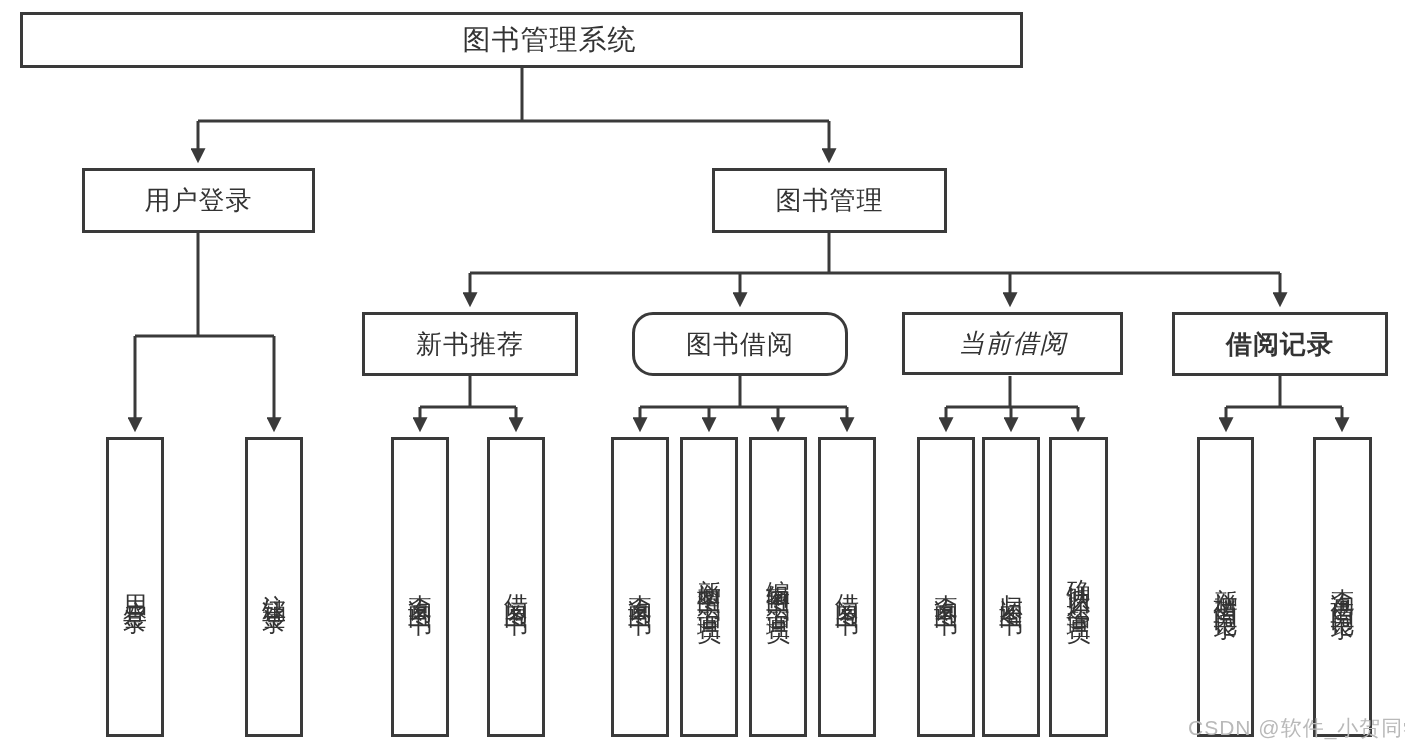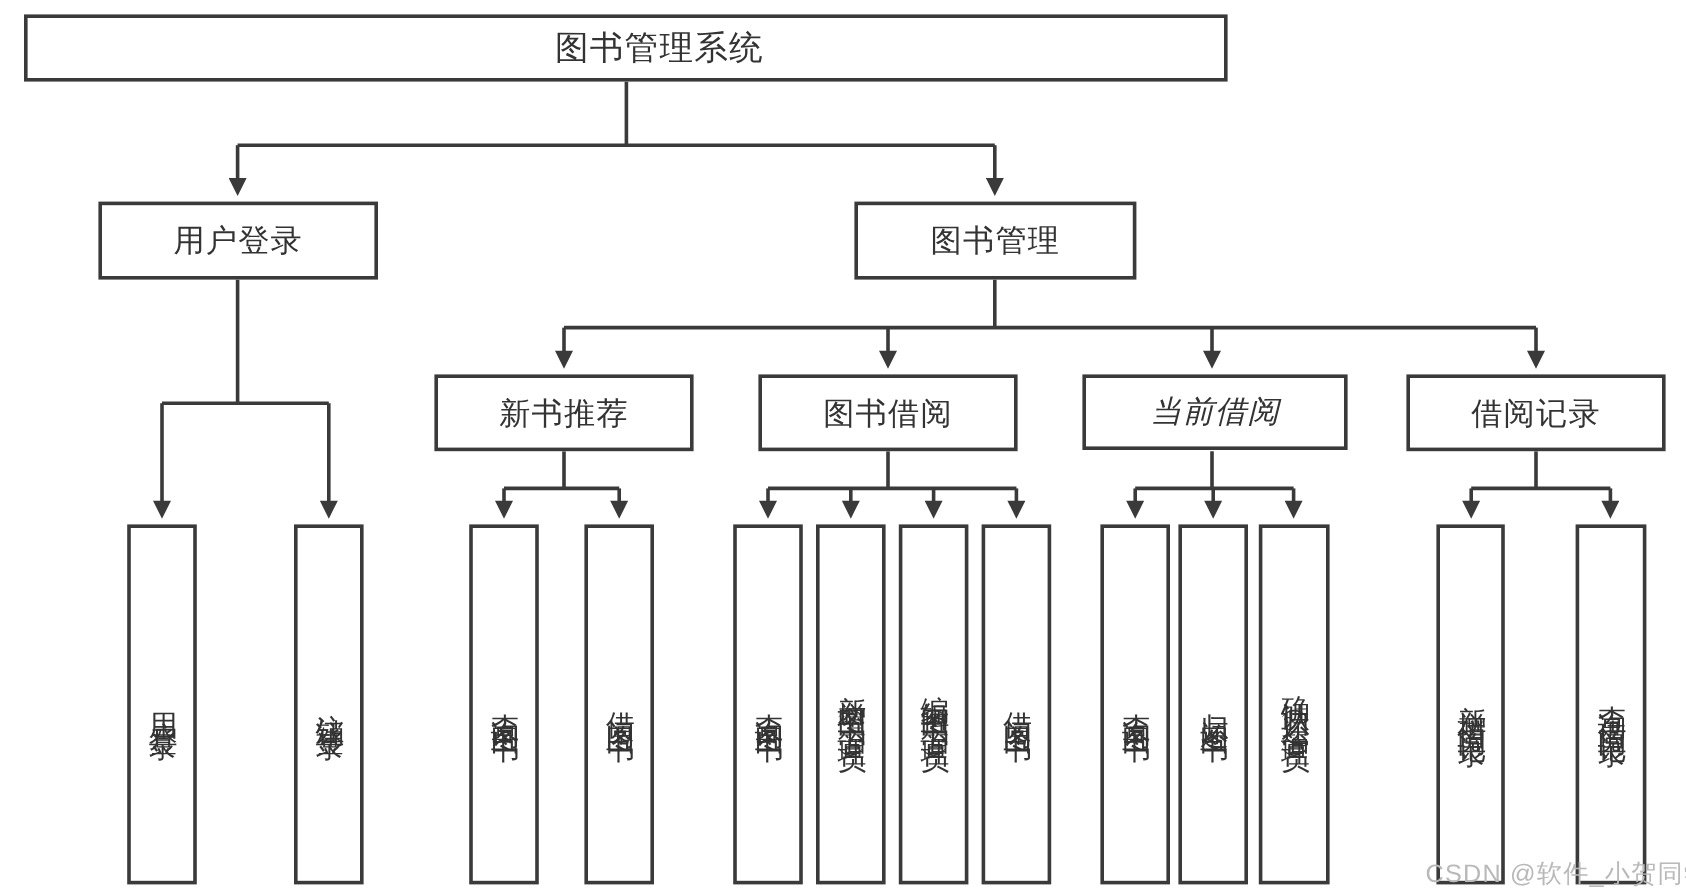--- a/index.html
+++ b/index.html
@@ -83,23 +83,23 @@
       <path d="M1342 407 V418" marker-end="url(#arrow)"></path>
     </g>
   </svg>
 
   <div class="node h rootbox" style="left:20px;top:12px;width:1003px;height:56px;">图书管理系统</div>
 
   <div class="node h" style="left:82px;top:168px;width:233px;height:65px;">用户登录</div>
   <div class="node h" style="left:362px;top:312px;width:216px;height:64px;">新书推荐</div>
 
   <div class="node h" style="left:712px;top:168px;width:235px;height:65px;">图书管理</div>
-  <div class="node h" style="left:632px;top:312px;width:216px;height:64px;">图书借阅</div>
+  <div class="node h" style="left:632px;top:312px;width:216px;height:64px;border-radius:21px;">图书借阅</div>
   <div class="node h" style="left:902px;top:312px;width:221px;height:63px;font-style:italic;">当前借阅</div>
-  <div class="node h" style="left:1172px;top:312px;width:216px;height:64px;">借阅记录</div>
+  <div class="node h" style="left:1172px;top:312px;width:216px;height:64px;font-weight:bold;">借阅记录</div>
 
   <div class="node v" style="left:106px;top:437px;width:58px;height:300px;">用户登录</div>
   <div class="node v" style="left:245px;top:437px;width:58px;height:300px;">注销登录</div>
 
   <div class="node v" style="left:391px;top:437px;width:58px;height:300px;">查询图书</div>
   <div class="node v" style="left:487px;top:437px;width:58px;height:300px;">借阅图书</div>
 
   <div class="node v" style="left:611px;top:437px;width:58px;height:300px;">查询图书</div>
   <div class="node v" style="left:680px;top:437px;width:58px;height:300px;">新增图书（管理员）</div>
   <div class="node v" style="left:749px;top:437px;width:58px;height:300px;">编辑图书（管理员）</div>

